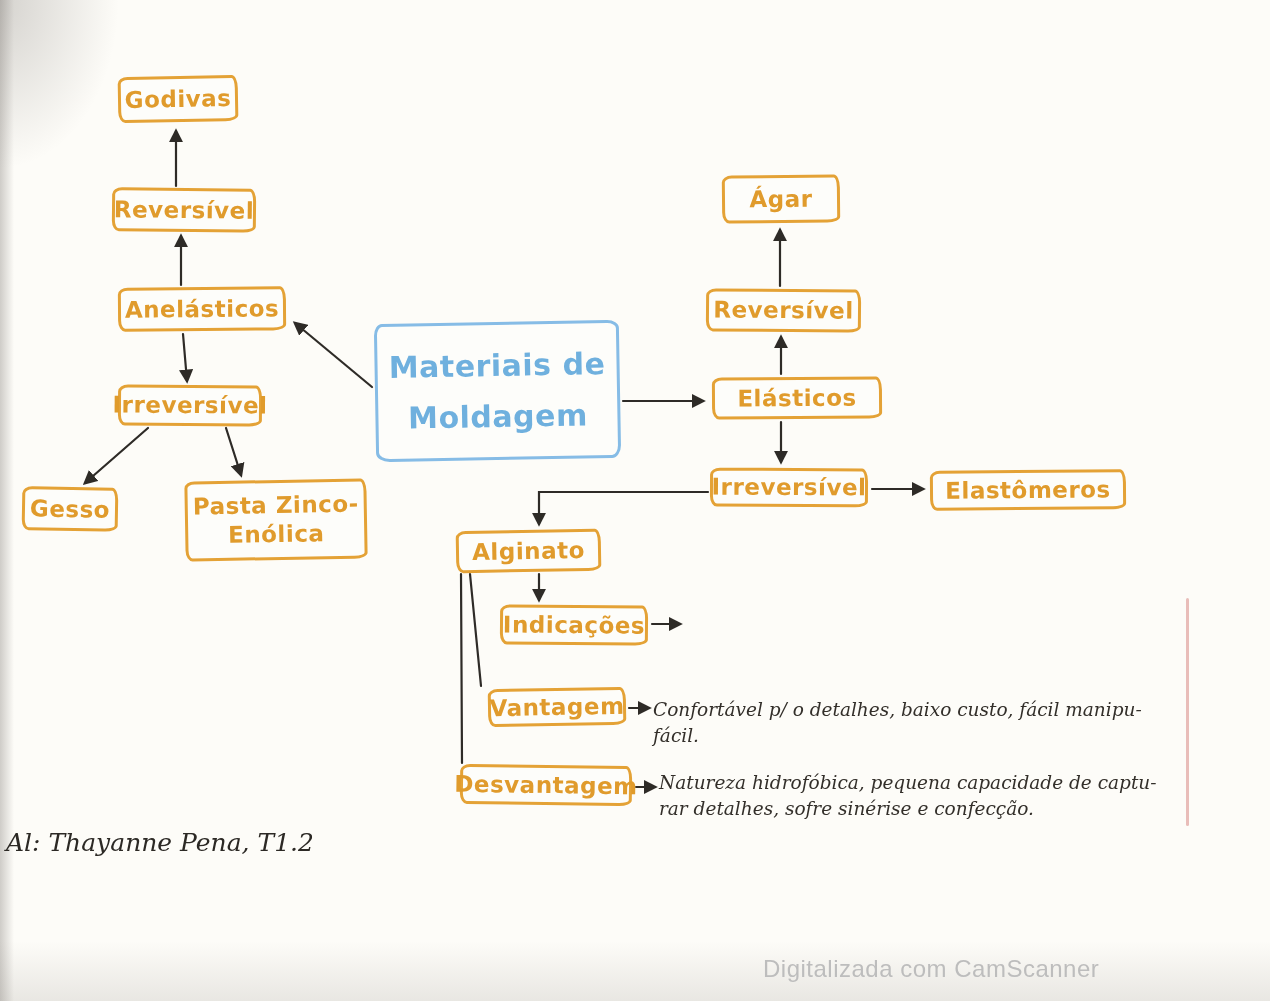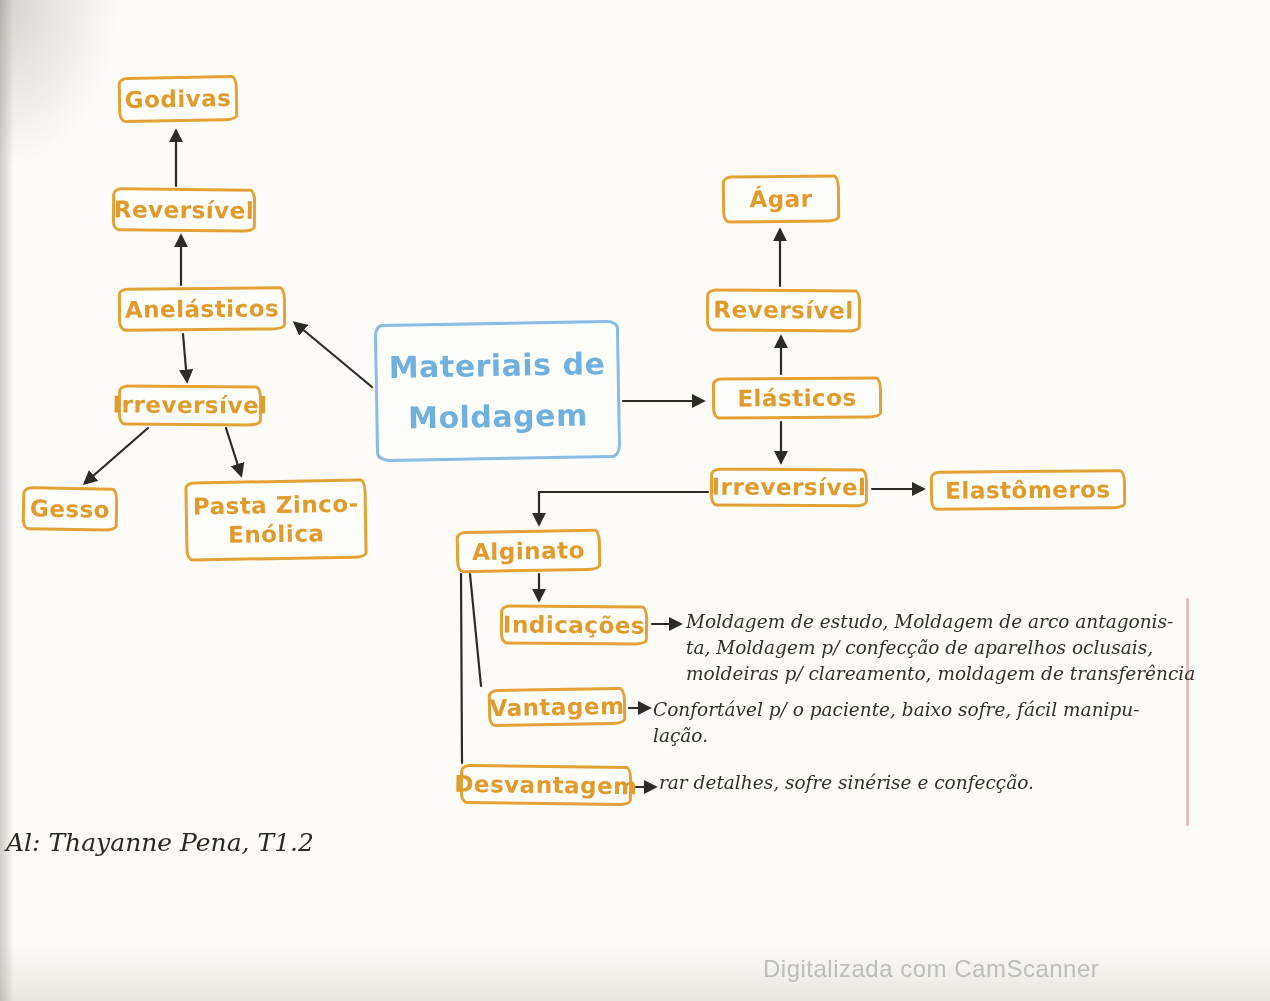--- a/index.html
+++ b/index.html
@@ -100,29 +100,25 @@
   <div class="node" style="left:722px; top:175px; width:118px; height:48px; transform:rotate(-.6deg);">Ágar</div>
   <div class="node" style="left:706px; top:289px; width:155px; height:43px; transform:rotate(.5deg);">Reversível</div>
   <div class="node" style="left:712px; top:377px; width:170px; height:42px; transform:rotate(-.4deg);">Elásticos</div>
   <div class="node" style="left:710px; top:468px; width:158px; height:39px; transform:rotate(.3deg);">Irreversível</div>
   <div class="node" style="left:930px; top:470px; width:196px; height:40px; transform:rotate(-.5deg);">Elastômeros</div>
   <div class="node" style="left:456px; top:530px; width:145px; height:42px; transform:rotate(-1deg);">Alginato</div>
   <div class="node" style="left:500px; top:605px; width:148px; height:40px; transform:rotate(.5deg);">Indicações</div>
   <div class="node" style="left:488px; top:688px; width:138px; height:38px; transform:rotate(-1deg);">Vantagem</div>
   <div class="node" style="left:460px; top:765px; width:172px; height:40px; transform:rotate(.8deg);">Desvantagem</div>
 
-  <div class="annotation" style="left:686px; top:609px;">
-    <div>Moldagem de estudo, Moldagem de arco antagonis-</div>
-    <div>ta, Moldagem p/ confecção de aparelhos oclusais,</div>
-    <div>moldeiras p/ clareamento, moldagem de transferência</div>
-  </div>
   <div class="annotation" style="left:653px; top:697px;">
-    <div>Confortável p/ o paciente, baixo sofre, fácil manipu-</div>
-    <div>lação.</div>
+    <div>Confortável p/ o detalhes, baixo custo, fácil manipu-</div>
+    <div>fácil.</div>
   </div>
   <div class="annotation" style="left:659px; top:770px;">
+    <div>Natureza hidrofóbica, pequena capacidade de captu-</div>
     <div>rar detalhes, sofre sinérise e confecção.</div>
   </div>
 
   <div class="author">Al: Thayanne Pena, T1.2</div>
   <div class="watermark">Digitalizada com CamScanner</div>
 
 </div>
 
 </body></html>

